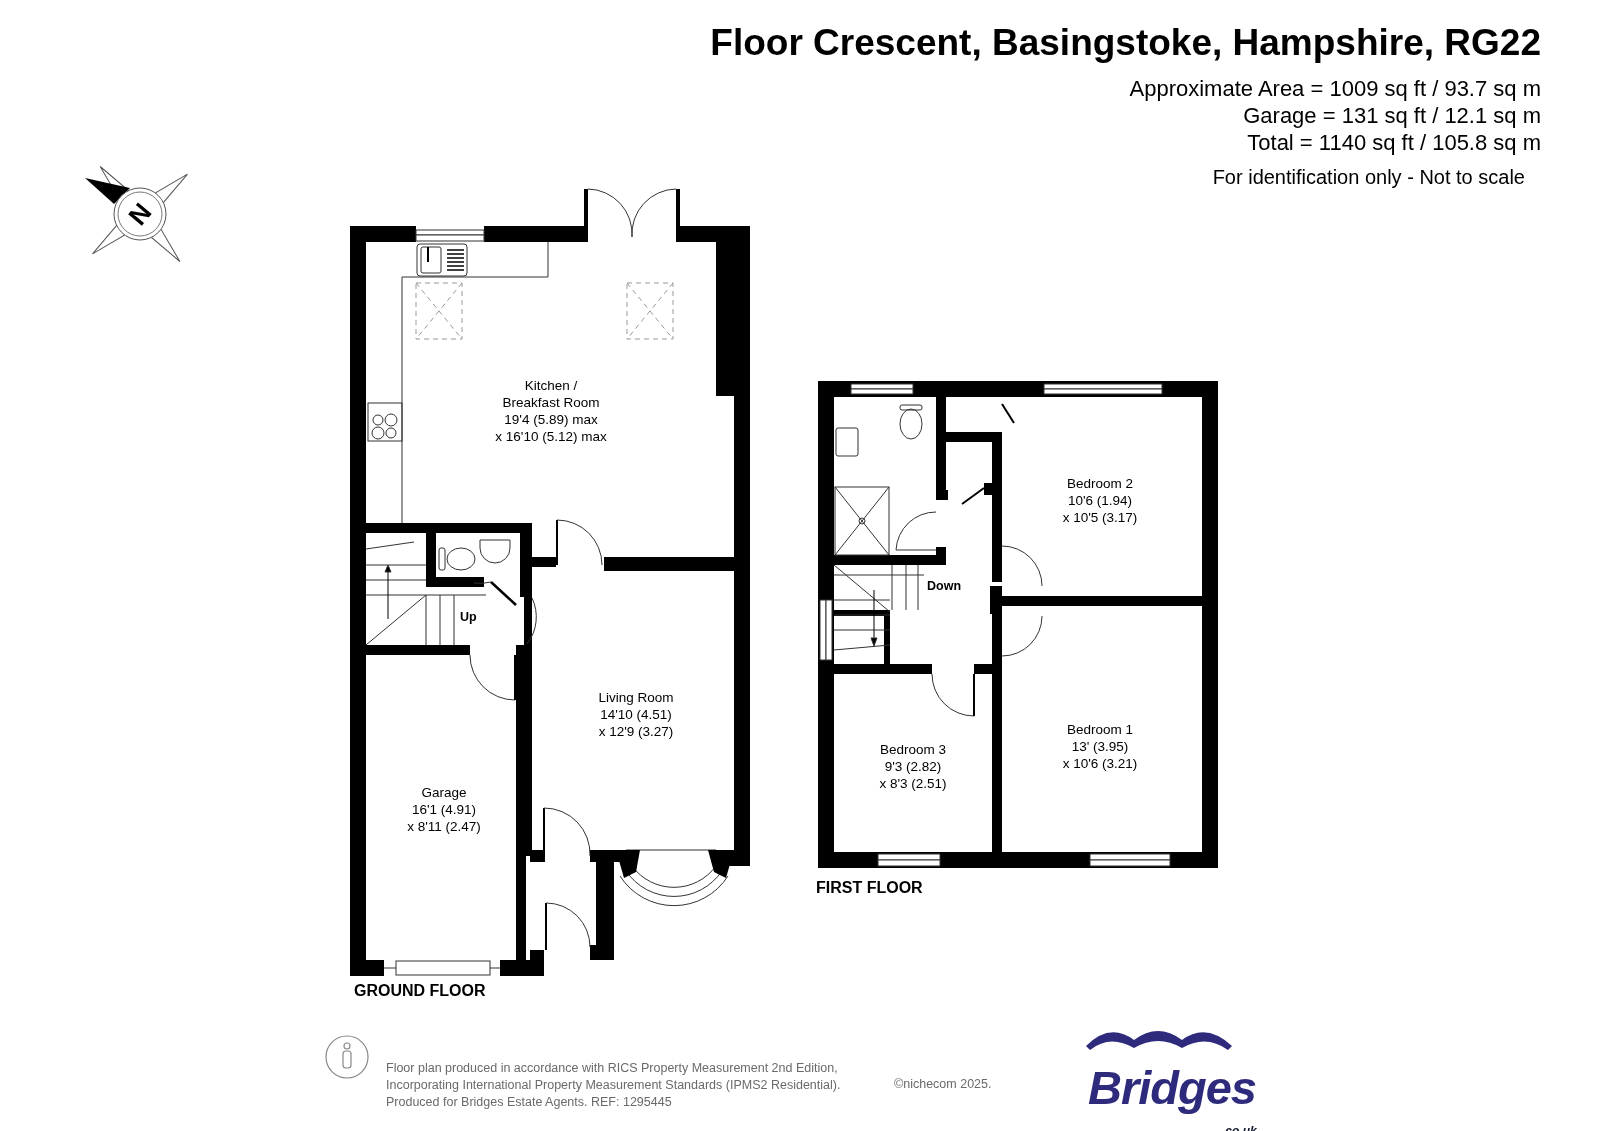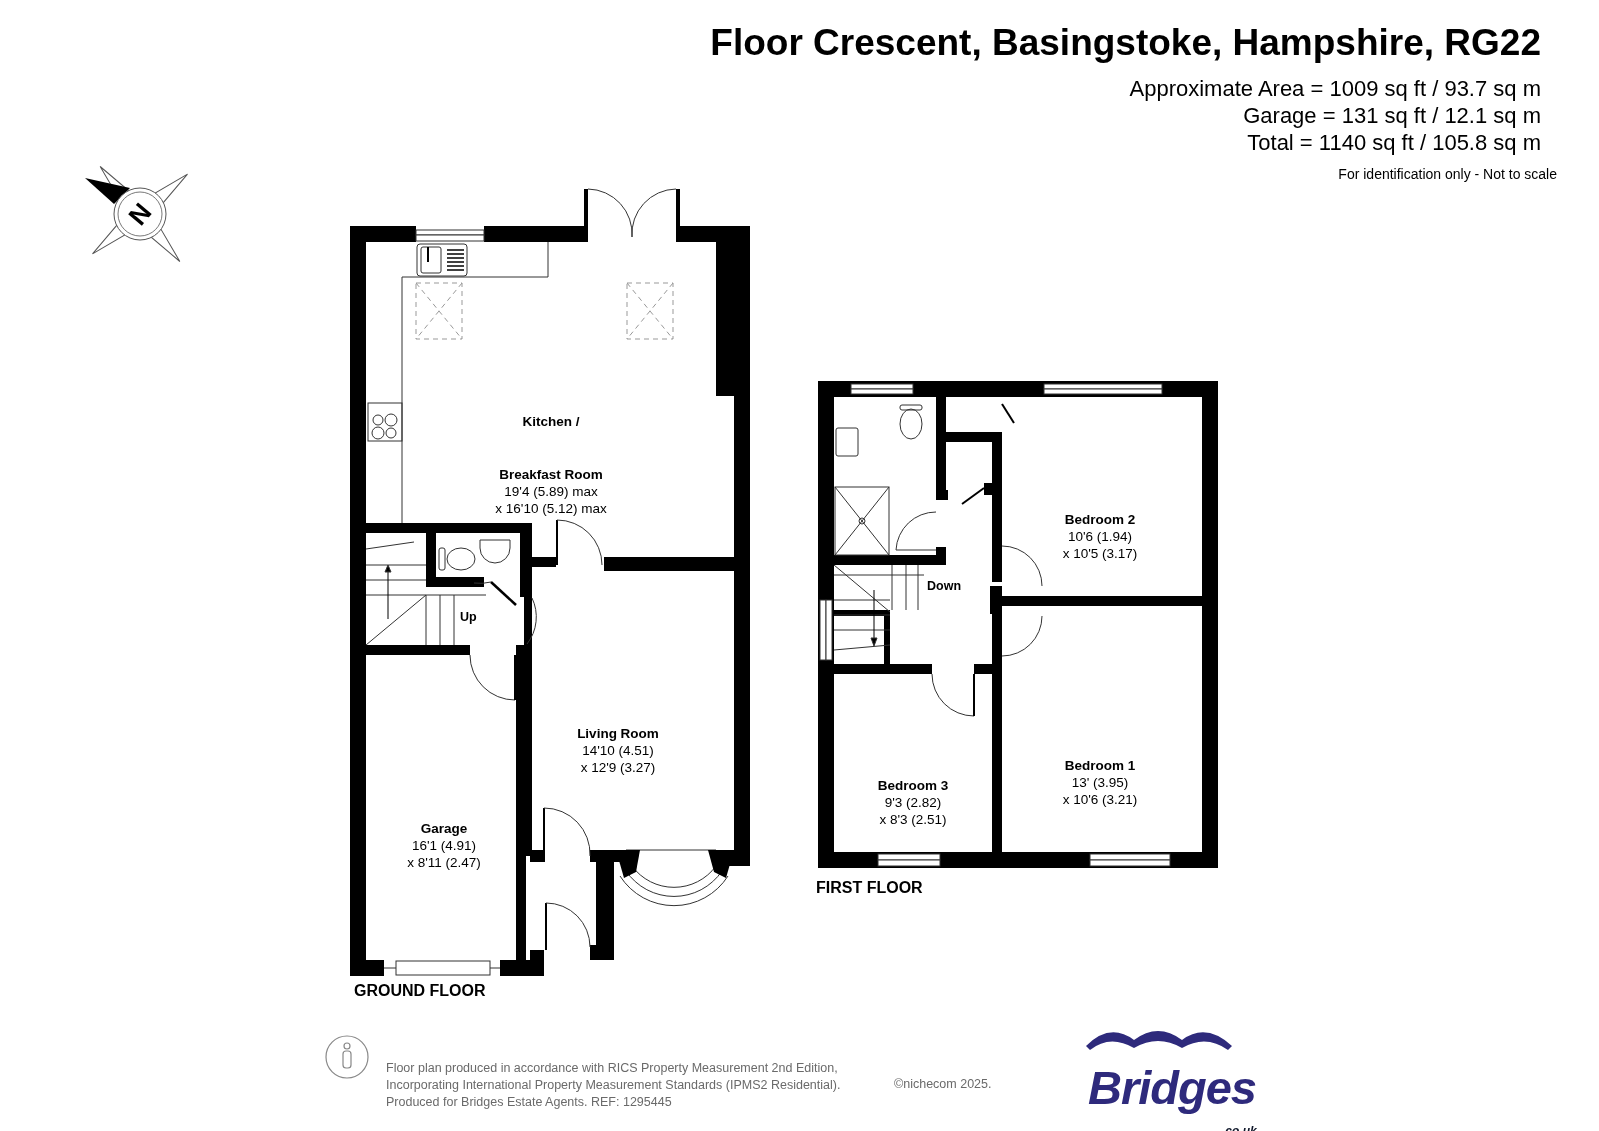--- a/index.html
+++ b/index.html
@@ -1,23 +1,23 @@
 <!DOCTYPE html>
 <html><head>
   <meta charset="utf-8">
   <style>
     html, body { margin: 0; padding: 0; background: #ffffff; }
     body { width: 1599px; height: 1131px; position: relative; overflow: hidden;
            font-family: "Liberation Sans", sans-serif; color: #000; }
     .abs { position: absolute; }
     .title { right: 58px; top: 22px; font-size: 37px; font-weight: bold; white-space: nowrap; }
     .area { right: 58px; font-size: 22px; white-space: nowrap; }
-    .note { right: 42px; top: 166px; font-size: 14px; white-space: nowrap; text-align: right; }
+    .note { right: 74px; top: 166px; font-size: 20px; white-space: nowrap; text-align: right; }
     .room { text-align: center; font-size: 13.5px; line-height: 17px; white-space: nowrap; transform: translateX(-50%); }
-    .room .name { font-weight: bold; margin-top: 36px; }
+    .room .name { font-weight: normal; }
     .floor-label { font-size: 16px; font-weight: bold; white-space: nowrap; }
     .small-label { font-size: 12.5px; font-weight: bold; }
     .footer-text { left: 386px; top: 1060px; font-size: 12.5px; line-height: 17px; color: #6a6a6a; white-space: nowrap; }
     .copyright { left: 894px; top: 1077px; font-size: 12.5px; color: #6a6a6a; white-space: nowrap; }
     .logo-text { left: 1088px; top: 1060px; font-size: 47px; font-weight: bold; font-style: italic; color: #2e2a7c; letter-spacing: -1px; }
     .logo-sub { left: 1222px; top: 1104px; font-size: 12px; font-weight: bold; font-style: italic; color: #0f172a; margin-top: 20px; }
     svg { position: absolute; left: 0; top: 0; }
   </style>
 </head>
 <body>
@@ -234,21 +234,21 @@
     <line x1="974" y1="674" x2="974" y2="716" stroke="#000" stroke-width="2"></line>
   </g>
 </svg>
 
 <div class="abs room" style="left:551px; top:377px">
   <div class="name">Kitchen /</div>
   <div class="name">Breakfast Room</div>
   <div>19'4 (5.89) max</div>
   <div>x 16'10 (5.12) max</div>
 </div>
-<div class="abs room" style="left:618px; top:689px">
+<div class="abs room" style="left:636px; top:689px">
   <div class="name">Living Room</div>
   <div>14'10 (4.51)</div>
   <div>x 12'9 (3.27)</div>
 </div>
 <div class="abs room" style="left:444px; top:784px">
   <div class="name">Garage</div>
   <div>16'1 (4.91)</div>
   <div>x 8'11 (2.47)</div>
 </div>
 <div class="abs small-label" style="left:460px; top:610px">Up</div>

